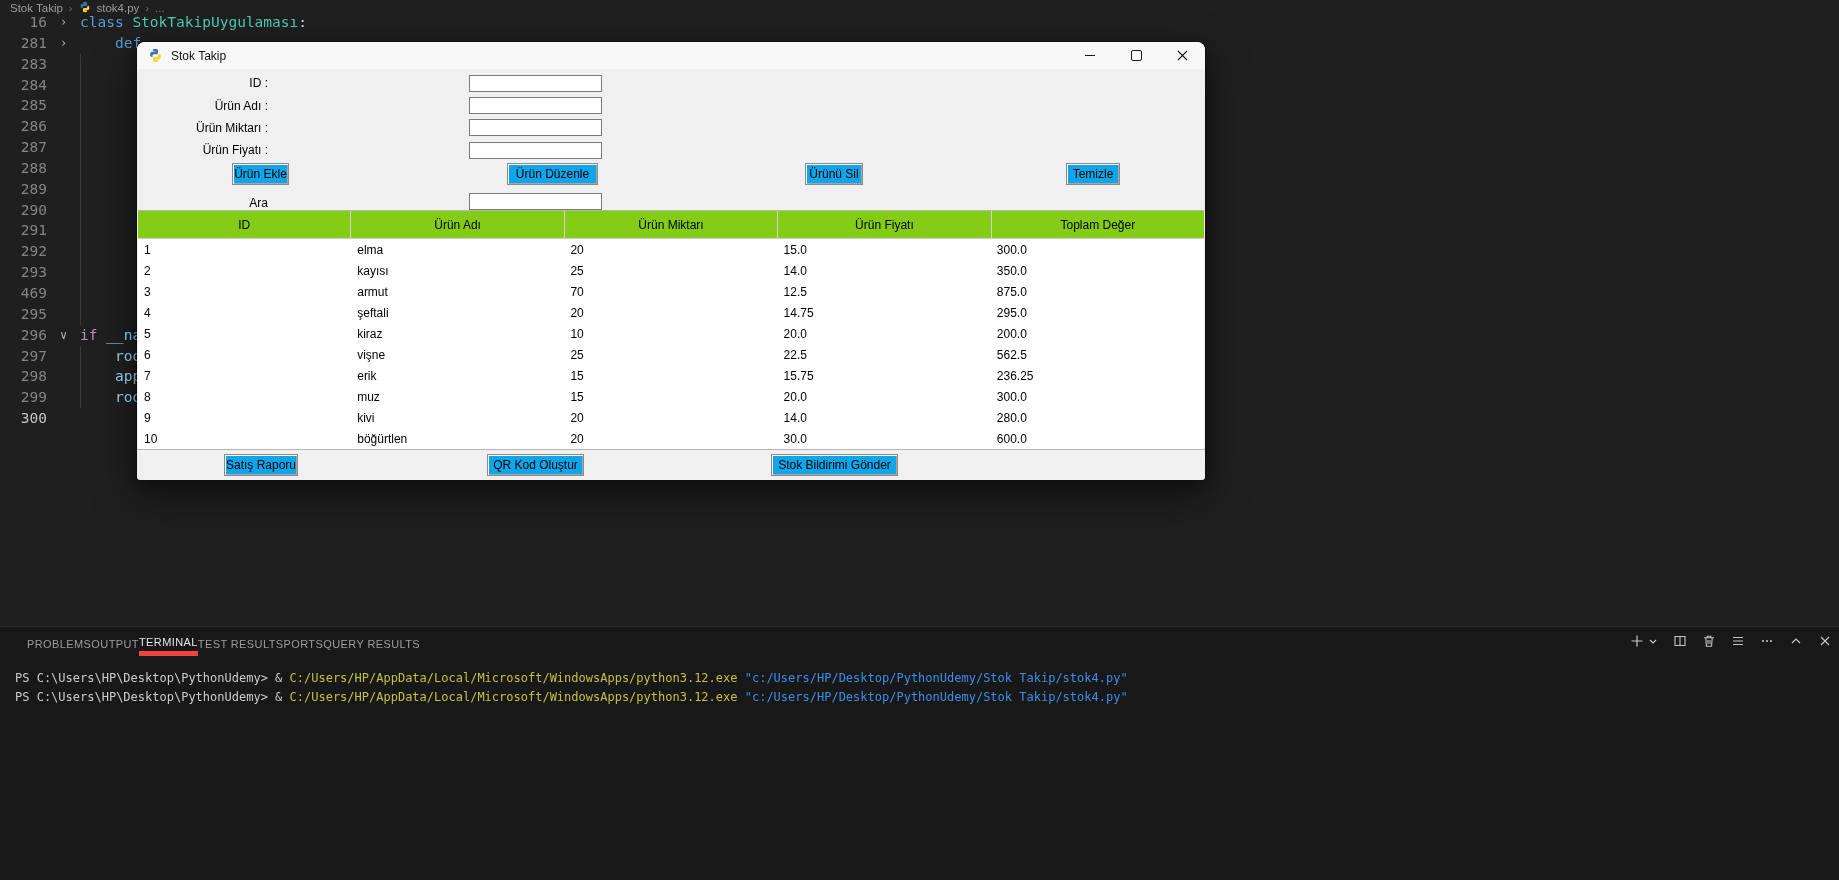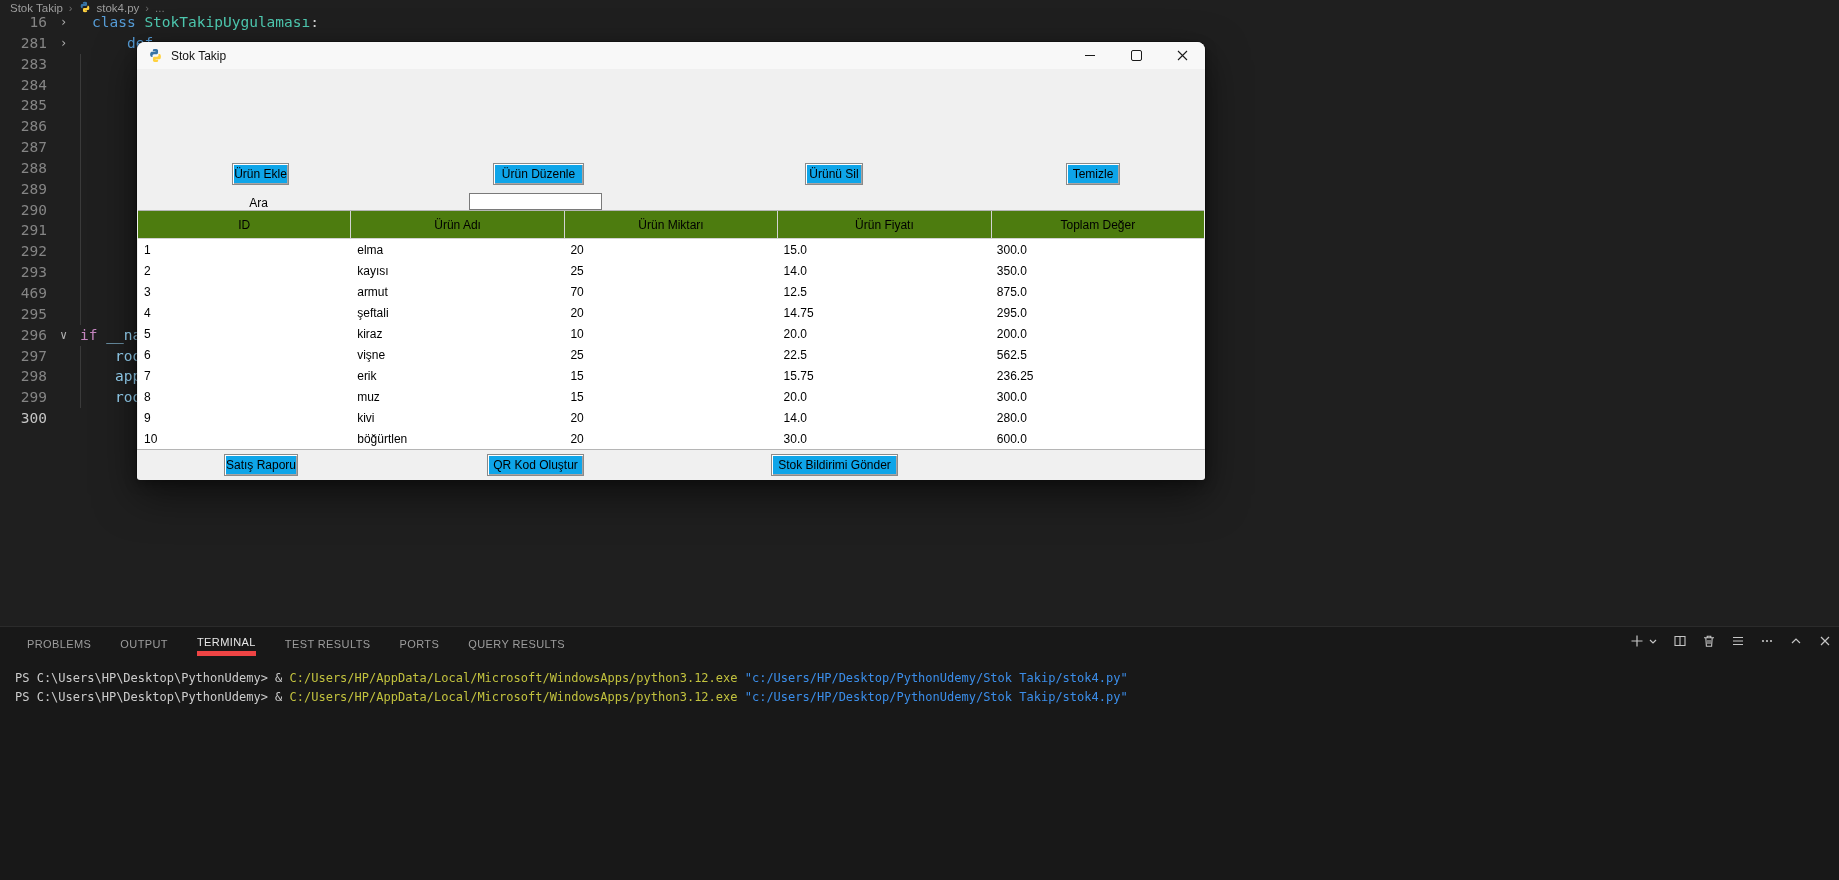--- a/index.html
+++ b/index.html
@@ -13,31 +13,31 @@
   .breadcrumb .dim{color:#7a7a7a;}
 
   
   .code-area{position:absolute;top:12px;left:0;right:0;}
   .code-row{display:flex;height:20.85px;line-height:20.85px;
             font-family:"DejaVu Sans Mono","Liberation Mono",monospace;font-size:14.5px;}
   .gutter{width:47px;flex:none;text-align:right;color:#858585;}
   .code-row.active .gutter{color:#c6c6c6;}
   .fold-col{width:33px;flex:none;text-align:center;color:#b0b0b0;font-size:12px;}
   .code-text{white-space:pre;color:var(--code-default,#d4d4d4);}
-  .tok-keyword{color:var(--kw,#569cd6);margin-left:12px;}
+  .tok-keyword{color:var(--kw,#569cd6);}
   .tok-class{color:var(--cls,#4ec9b0);}
   .tok-control{color:var(--ctrl,#c586c0);}
   .tok-variable{color:var(--var,#9cdcfe);}
   .tok-default{color:var(--code-default,#d4d4d4);}
   .indent-guide{position:absolute;left:80px;width:1px;background:#3a3a3a;}
 
   
   .panel{position:absolute;left:0;top:626px;width:100%;height:254px;background:#181818;
          border-top:1px solid #2b2b2b;}
-  .panel-tabs{display:flex;align-items:center;gap:29px;padding-left:27px;height:32px;}
+  .panel-tabs{display:flex;align-items:center;padding-left:27px;height:32px;}
   .panel-tab{font-size:11px;letter-spacing:.4px;color:#9d9d9d;padding:5px 0 3px 0;cursor:default;}
   .panel-tab.active{color:#e7e7e7;border-bottom:5px solid #ef4444;}
   .panel-actions{position:absolute;top:6px;right:6px;display:flex;gap:13px;align-items:center;}
   .panel-actions svg{display:block;}
   .term-new-group{display:flex;gap:2px;align-items:center;}
   .terminal{position:absolute;top:42px;left:15px;right:10px;
             font-family:"DejaVu Sans Mono","Liberation Mono",monospace;font-size:12px;
             line-height:18.5px;color:#cccccc;}
   .term-line{white-space:pre;}
   .seg-default{color:#cccccc;}
@@ -63,27 +63,27 @@
                border:1px solid #7a7a7a;background:#fff;font-size:12px;padding:0 3px;
                font-family:"Liberation Sans",sans-serif;}
   .search-row{position:absolute;top:150px;left:0;display:flex;align-items:flex-end;height:18px;}
   .search-row .field-input{margin-left:201px;}
 
   .tk-btn{position:absolute;height:22px;background:#0ea5e9;border:1px solid #8a8a8a;
           box-shadow:inset 1px 1px 0 #ffffff,inset -1px -1px 0 #a6a6a6;
           font-size:12px;display:flex;align-items:center;justify-content:center;
           box-sizing:border-box;font-family:"Liberation Sans",sans-serif;cursor:default;}
   .btn-add{left:95px;top:121px;width:57px;}
-  .btn-edit{left:356px;top:121px;width:91px;}
+  .btn-edit{left:370px;top:121px;width:91px;}
   .btn-delete{left:668px;top:121px;width:58px;}
   .btn-clear{left:929px;top:121px;width:54px;}
 
   .tk-table{position:absolute;top:168px;left:1px;width:1066px;background:#fff;
             border-top:1px solid #b5b5b5;}
-  .tbl-head{display:flex;height:27px;border-bottom:1px solid #d2d2d2;background:#4d7c0f;}
+  .tbl-head{display:flex;height:27px;border-bottom:1px solid #d2d2d2;background:#84cc16;}
   .tbl-th{flex:1;display:flex;align-items:center;justify-content:center;font-size:12px;
           border-right:1px solid #d2d2d2;box-sizing:border-box;}
   .tbl-th:last-child{border-right:none;}
   .tbl-row{display:flex;height:21.1px;}
   .tbl-td{flex:1;display:flex;align-items:center;padding-left:6px;font-size:12px;
           box-sizing:border-box;overflow:hidden;}
 
   .tk-footer{position:absolute;left:0;right:0;top:407px;height:30px;background:#f0f0f0;
              border-top:1px solid #b5b5b5;border-radius:0 0 3px 3px;}
   .btn-report{left:87px;top:4px;width:74px;}
@@ -309,20 +309,41 @@
             <span class="glyph-max"></span>
           </div>
         <div class="win-btn">
             <span><svg width="11" height="11" viewBox="0 0 11 11">
                 <path d="M1 1l9 9M10 1l-9 9" stroke="#1a1a1a" stroke-width="1.1" fill="none"></path>
               </svg></span>
           </div>
       </div>
     </div>
 
+    <div class="form-grid" id="form-fields">
+  <div class="field-row">
+    <span class="field-label">ID :</span>
+    <input class="field-input" style="">
+  </div>
+
+  <div class="field-row">
+    <span class="field-label">Ürün Adı :</span>
+    <input class="field-input" style="">
+  </div>
+
+  <div class="field-row">
+    <span class="field-label">Ürün Miktarı :</span>
+    <input class="field-input" style="">
+  </div>
+
+  <div class="field-row">
+    <span class="field-label">Ürün Fiyatı :</span>
+    <input class="field-input" style="">
+  </div>
+</div>
 
     <div class="tk-btn btn-add">Ürün Ekle</div>
     <div class="tk-btn btn-edit">Ürün Düzenle</div>
     <div class="tk-btn btn-delete">Ürünü Sil</div>
     <div class="tk-btn btn-clear">Temizle</div>
 
     <div class="search-row">
       <span class="field-label">Ara</span>
       <input class="field-input" value="" style="">
     </div>

